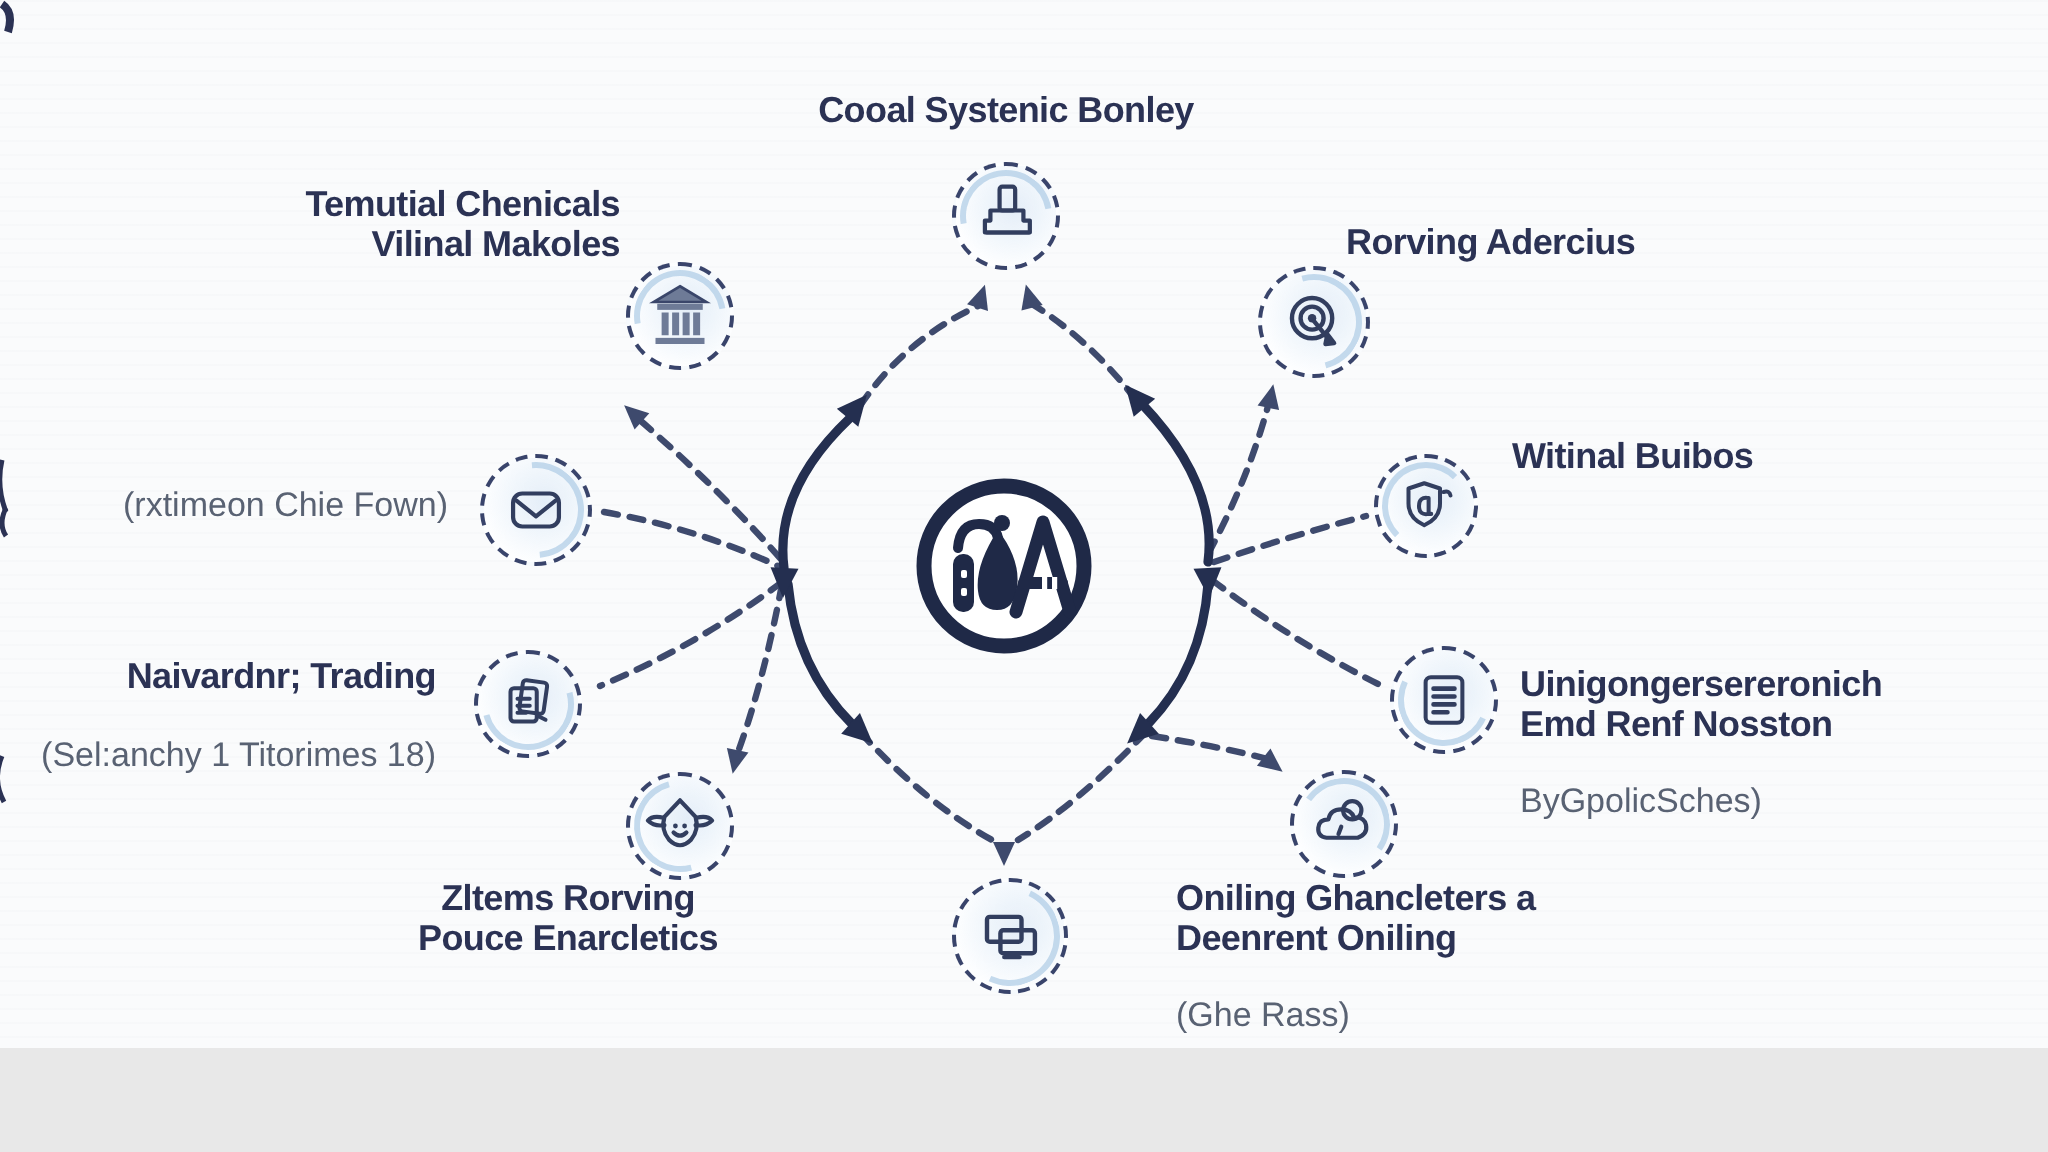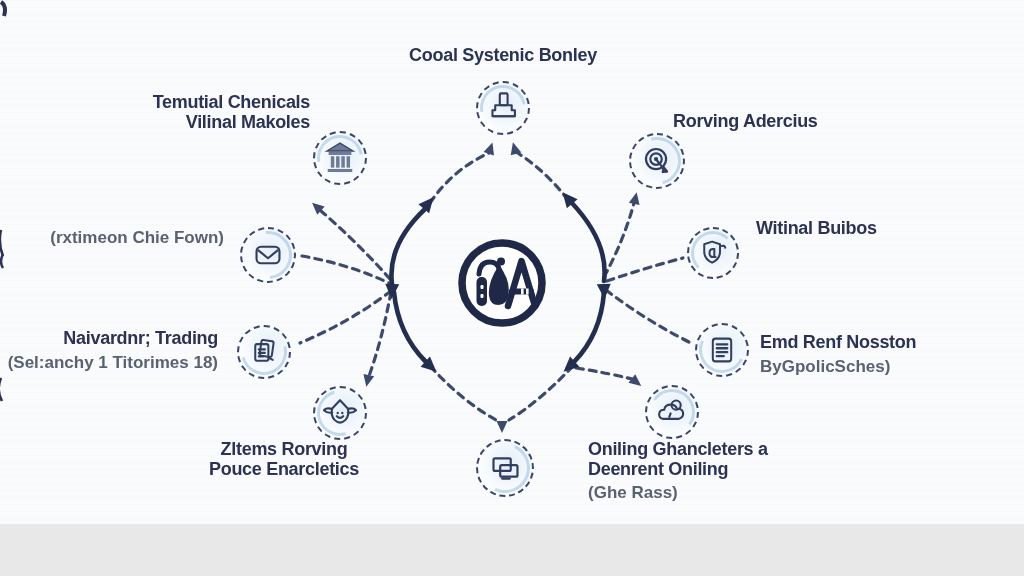--- a/index.html
+++ b/index.html
@@ -7,21 +7,21 @@
     position:relative;width:1024px;height:524px;overflow:hidden;
     background:
       repeating-linear-gradient(180deg, rgba(120,130,150,0.025) 0 1px, rgba(0,0,0,0) 1px 7px),
       #fafbfc;
     font-family:"Liberation Sans","DejaVu Sans",sans-serif;
   }
   svg.wires{position:absolute;left:0;top:0;width:1024px;height:576px;}
   .label{position:absolute;color:#2b3254;}
   .label span{display:block;}
   .label .b{font-weight:700;font-size:18px;line-height:19.5px;letter-spacing:-0.3px;color:#2b3254;}
-  .label .s{font-weight:700;font-size:17px;line-height:21px;margin-top:3px;color:#59627330;color:#596273;}
+  .label .s{font-weight:400;font-size:17px;line-height:21px;margin-top:18px;color:#59627330;color:#596273;}
   .ta-right{text-align:right;}
   .ta-center{text-align:center;}
   .ta-left{text-align:left;}
   .node{
     position:absolute;border:2.5px dashed #39446b;border-radius:50%;
     background:radial-gradient(circle at 58% 42%, rgba(186,212,236,0.38), rgba(255,255,255,0) 72%),#fdfeff;
     box-sizing:border-box;
   }
   .node .accent{
     position:absolute;inset:2px;border-radius:50%;box-sizing:border-box;
@@ -222,20 +222,21 @@
     <span class="b">Pouce Enarcletics</span>
   </div>
 
   <div class="label ta-left" style="left:588px;top:440px;width:250px;">
     <span class="b">Oniling Ghancleters a</span>
     <span class="b">Deenrent Oniling</span>
     <span class="s">(Ghe Rass)</span>
   </div>
 
   <div class="label ta-left" style="left:760px;top:333px;width:256px;">
+    <span class="b">Uinigongersereronich</span>
     <span class="b">Emd Renf Nosston</span>
     <span class="s">ByGpolicSches)</span>
   </div>
 
   <div class="label ta-left" style="left:756px;top:219px;width:256px;">
     <span class="b">Witinal Buibos</span>
   </div>
 
   <div class="label ta-left" style="left:673px;top:112px;width:230px;">
     <span class="b">Rorving Adercius</span>

